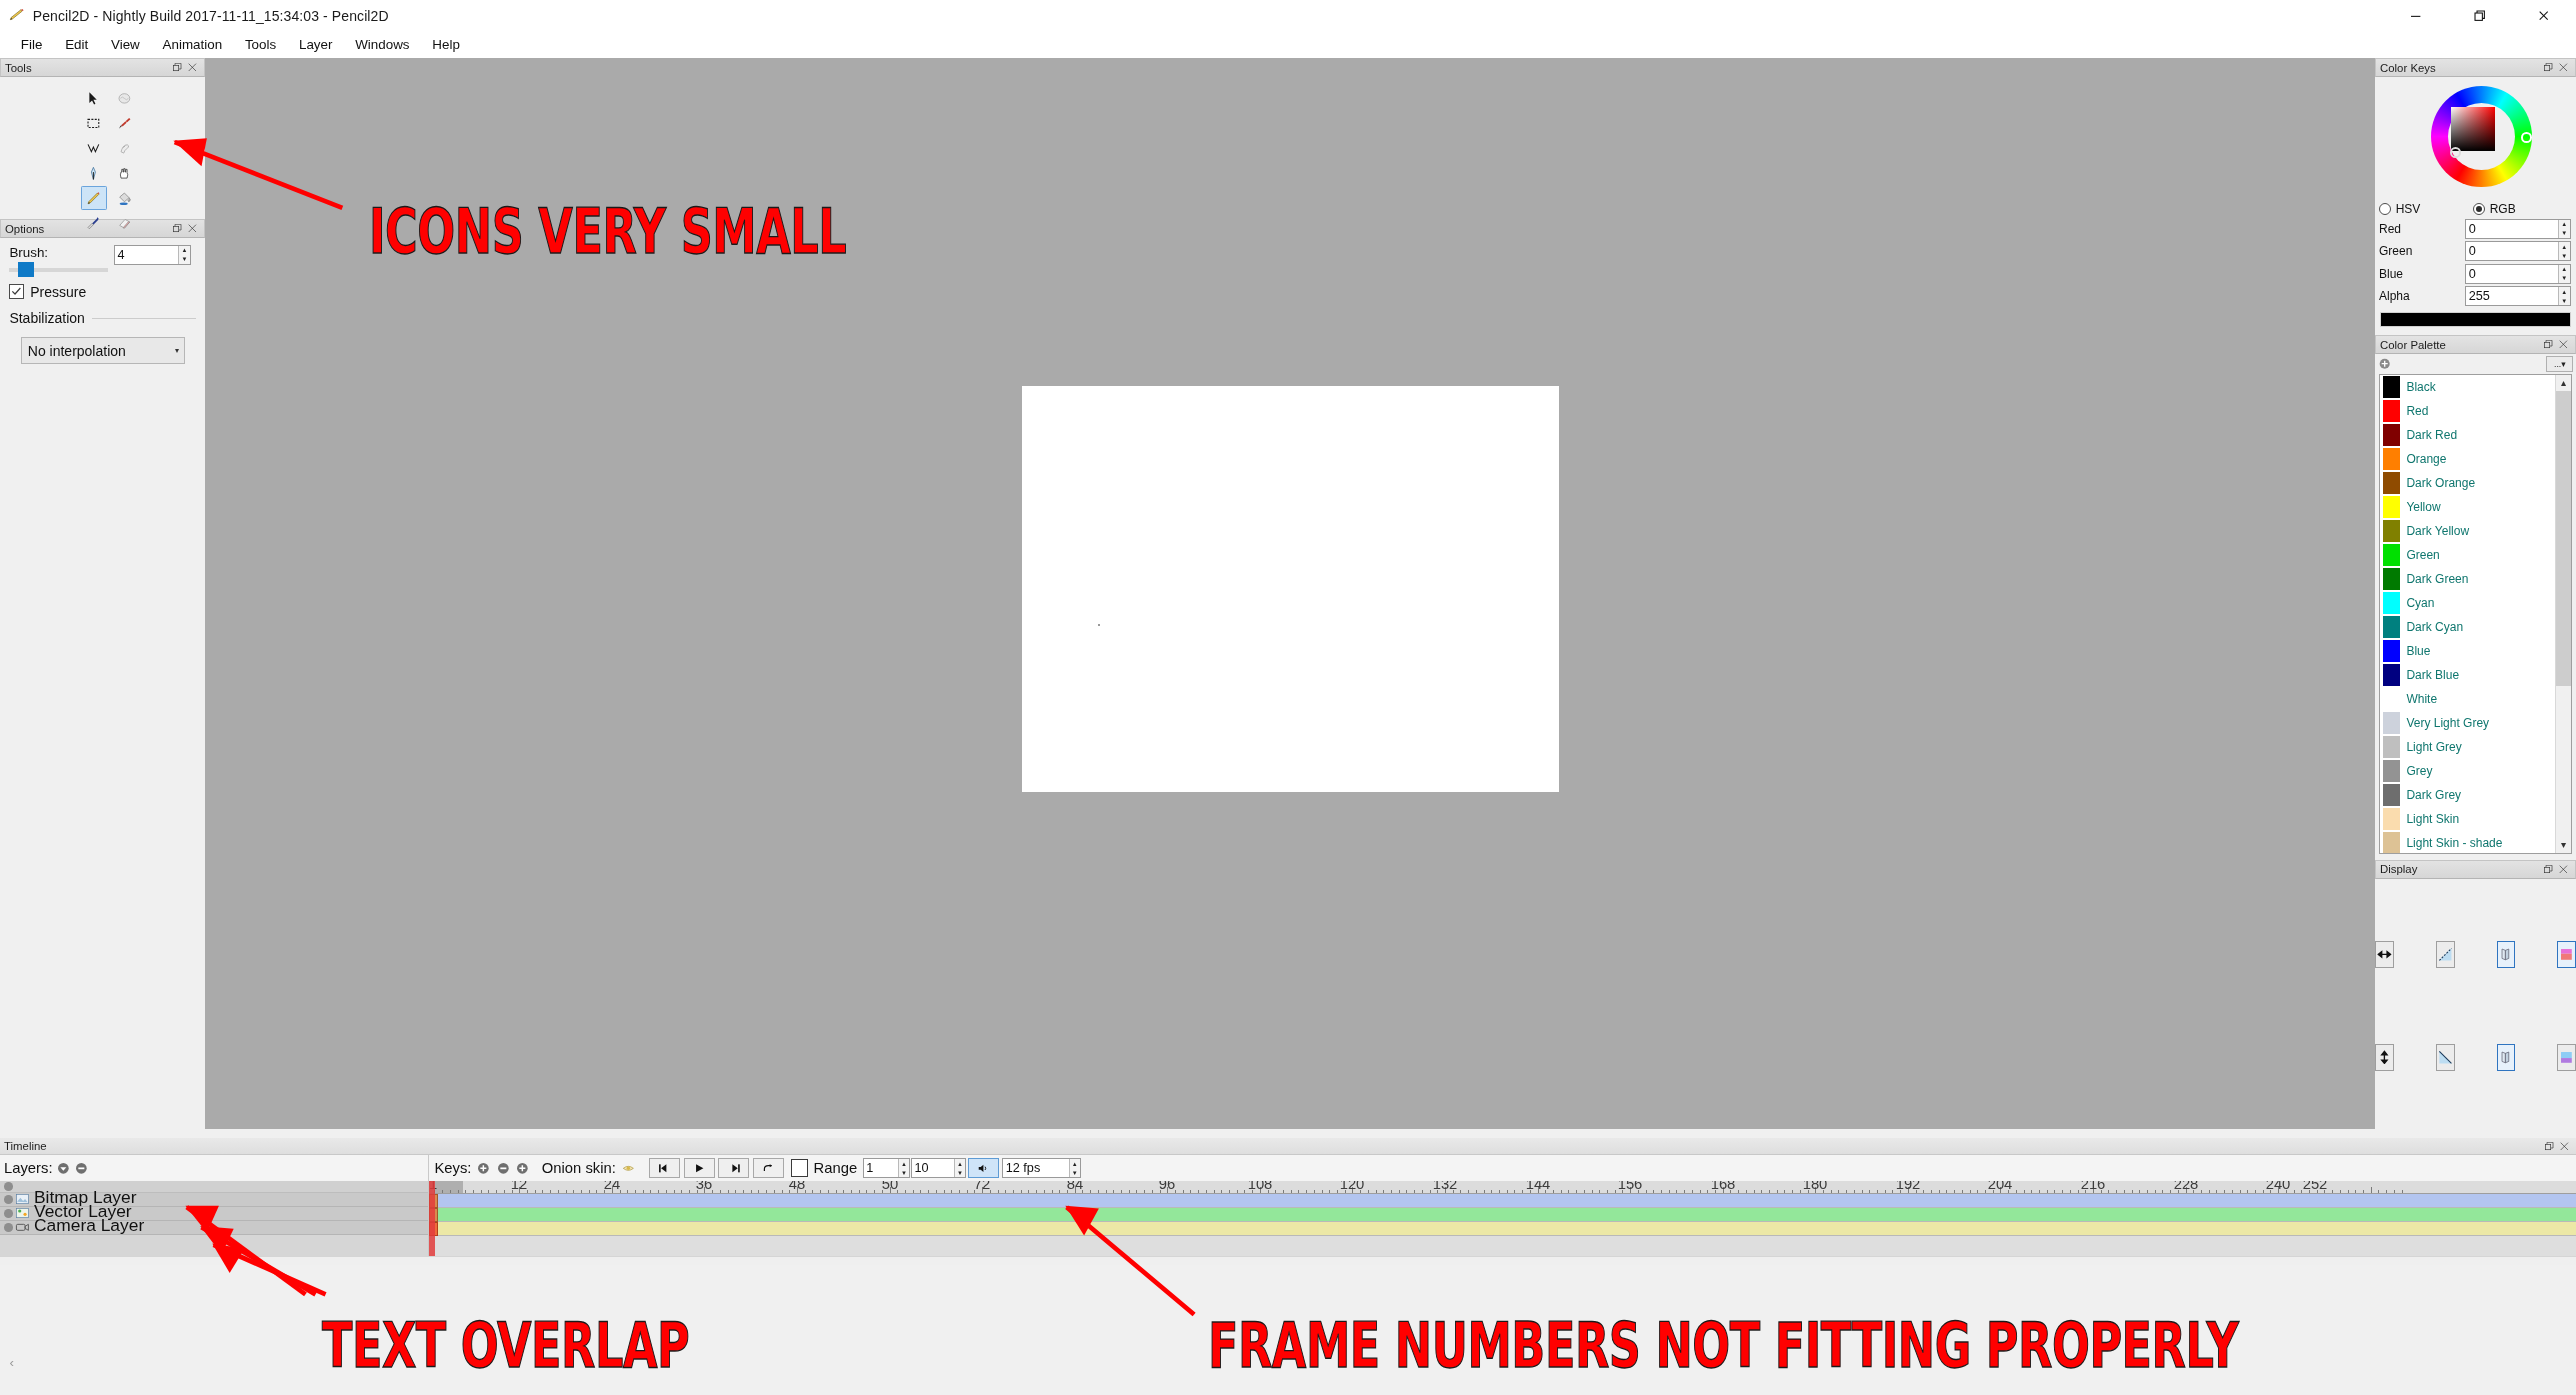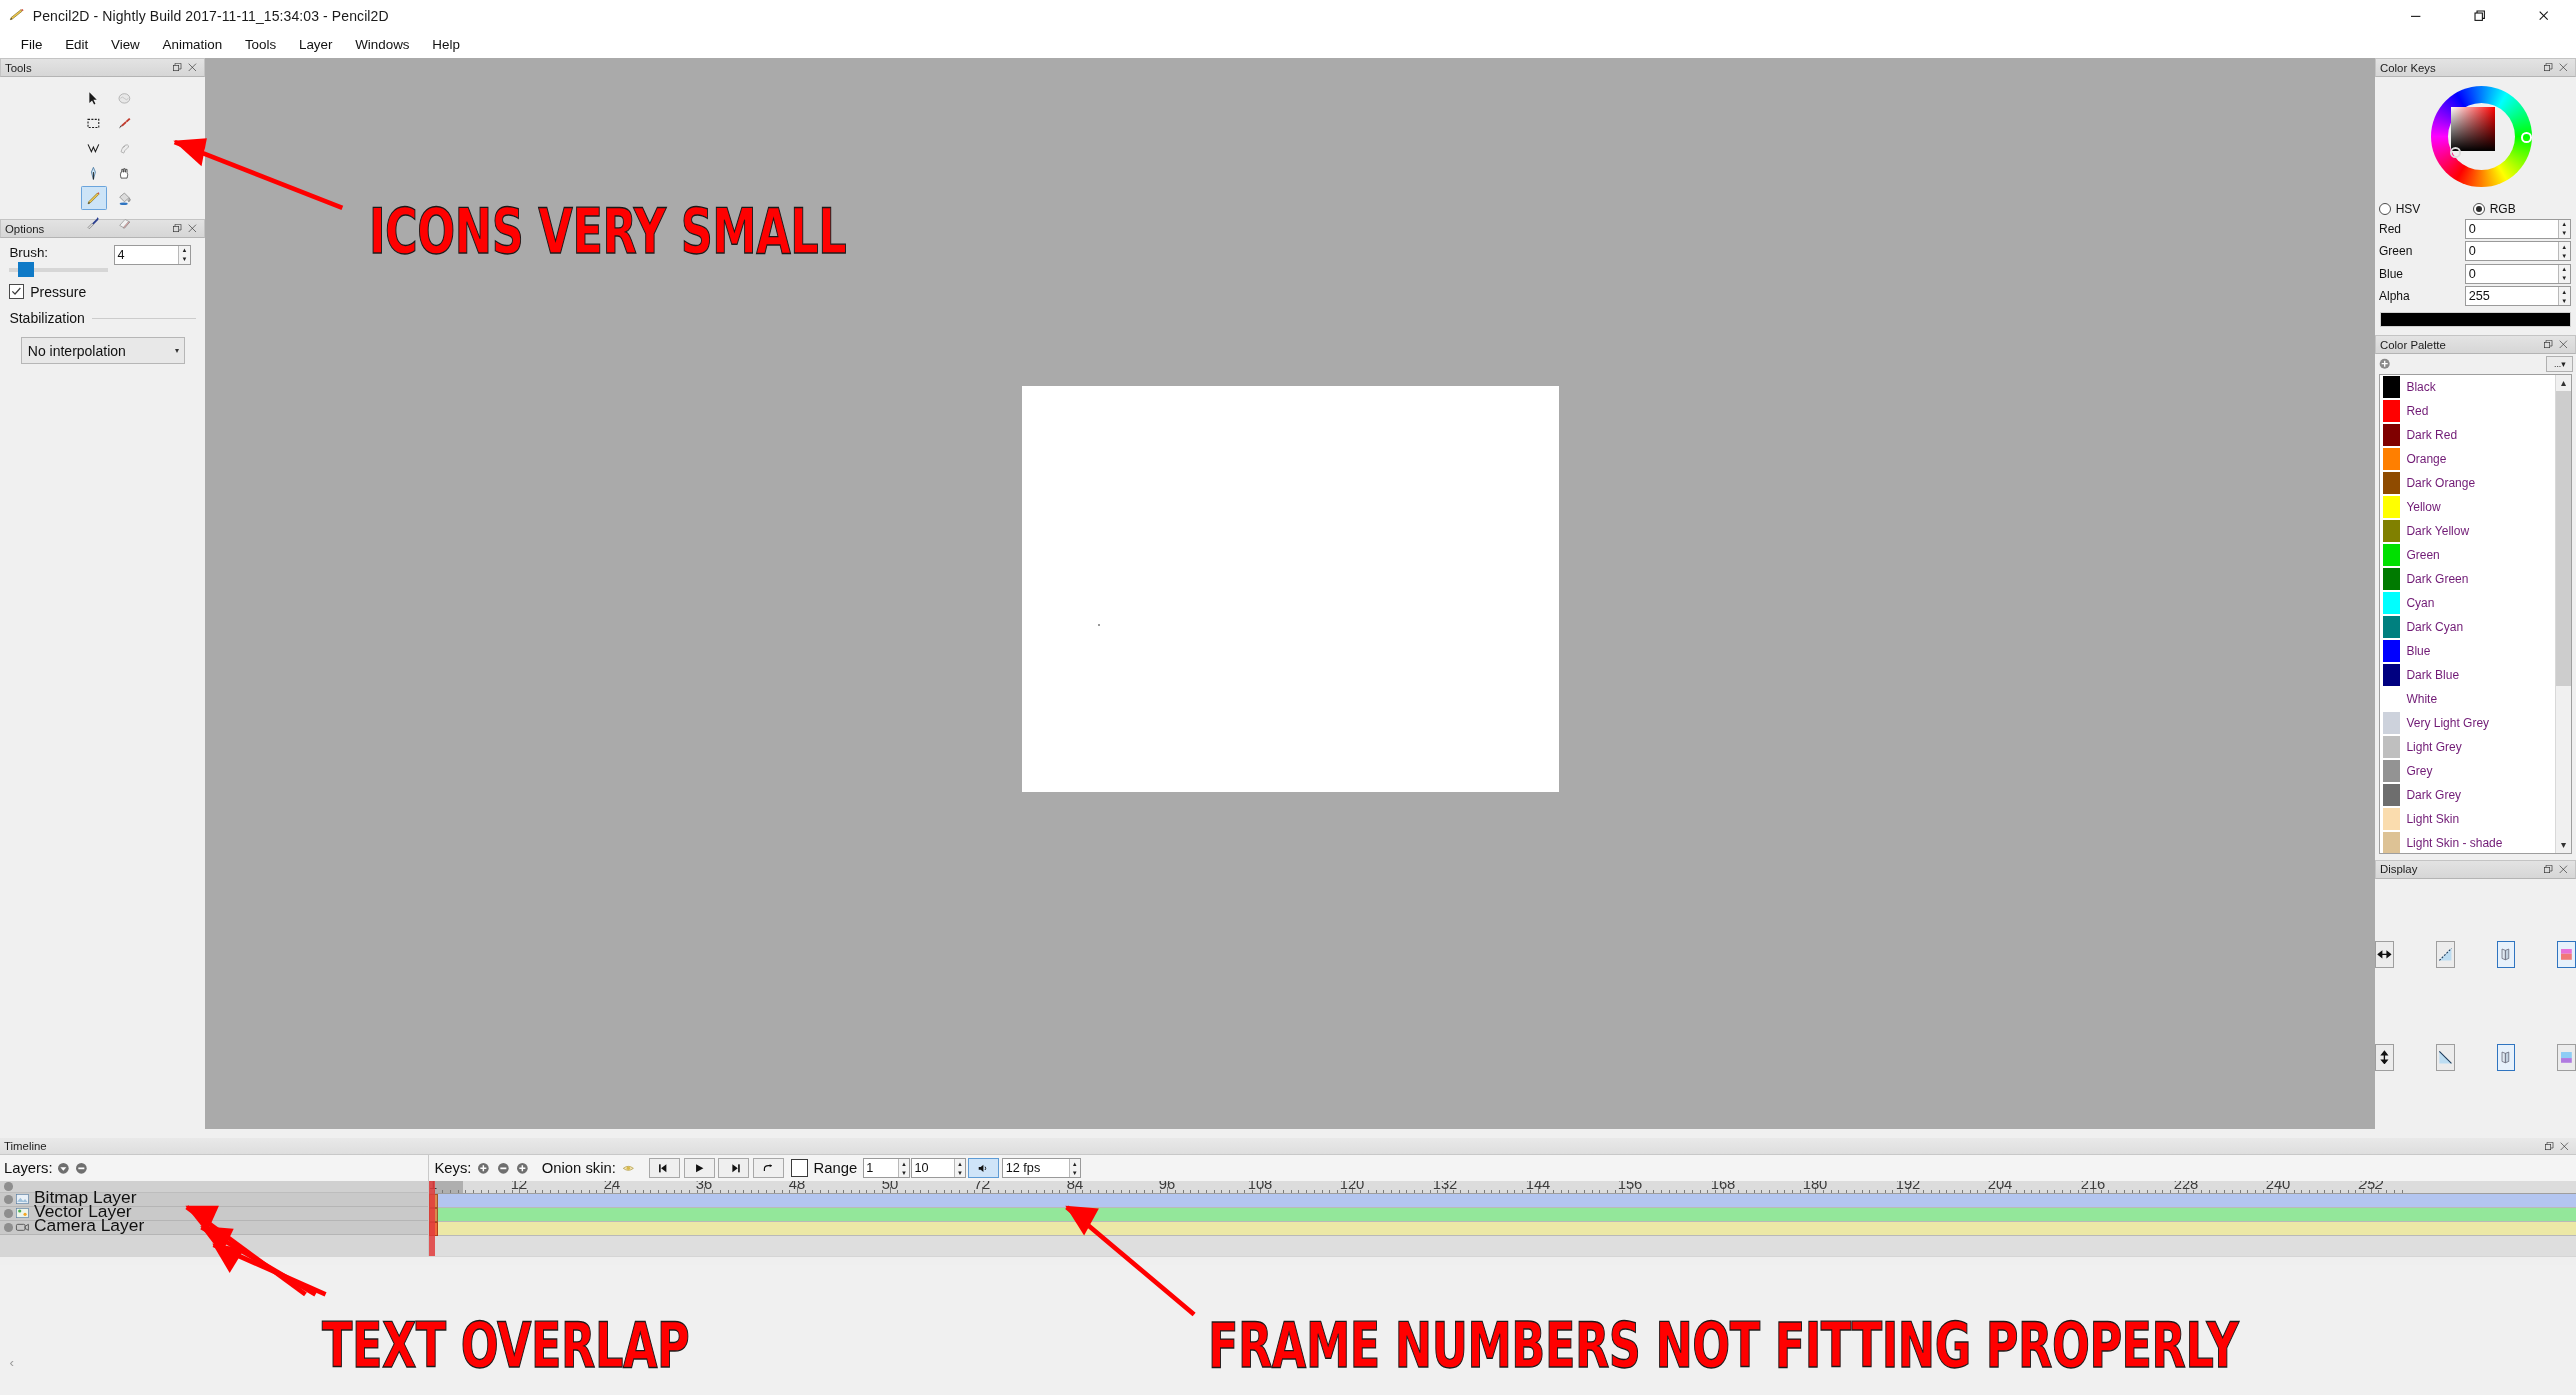--- a/index.html
+++ b/index.html
@@ -158,21 +158,21 @@
     margin-left: auto; width: 27px; height: 16px; border: 0.7px solid #b0b0b0; background: #ebebeb;
     display: flex; align-items: center; justify-content: center; font-size: 8.7px; color: #222;
   }
   .pal-list {
     margin: 0 4px; background: #ffffff; border: 0.7px solid #9e9e9e; height: 480px;
     display: flex; overflow: hidden;
   }
   .pal-items { flex: 1; }
   .pal-row { display: flex; align-items: center; height: 24px; padding-left: 2.7px; }
   .pal-sw { width: 17px; height: 22px; flex: none; }
-  .pal-name { font-size: 12px; color: #701a75; margin-left: 6.7px; white-space: nowrap; }
+  .pal-name { font-size: 12px; color: #0f766e; margin-left: 6.7px; white-space: nowrap; }
   .pal-scroll { width: 16px; background: #f0f0f0; border-left: 0.7px solid #d8d8d8;
                 display: flex; flex-direction: column; align-items: center; }
   .pal-arrow { height: 16px; display: flex; align-items: center; justify-content: center; font-size: 8.7px; color: #333; }
   .pal-thumb { width: 14.8px; background: #cdcdcd; }
   .pal-track { flex: 1; }
 
   .disp-grid { padding: 62px 0 0 0; }
   .disp-row { display: flex; justify-content: center; gap: 42px; }
   .disp-row.second { margin-top: 76px; }
   .disp-btn {
@@ -1158,21 +1158,21 @@
             <div class="rnum" style="left: 1016px;">132</div>
             <div class="rnum" style="left: 1109px;">144</div>
             <div class="rnum" style="left: 1201px;">156</div>
             <div class="rnum" style="left: 1294px;">168</div>
             <div class="rnum" style="left: 1386px;">180</div>
             <div class="rnum" style="left: 1479px;">192</div>
             <div class="rnum" style="left: 1571px;">204</div>
             <div class="rnum" style="left: 1664px;">216</div>
             <div class="rnum" style="left: 1757px;">228</div>
             <div class="rnum" style="left: 1849px;">240</div>
-            <div class="rnum" style="left: 1942px; font-style: italic;">252</div>
+            <div class="rnum" style="left: 1886px;">252</div>
           </div>
         <div class="track t-blue">
           <div class="kf" style="background:#d98a4e; border:0.7px solid #a05a28;"></div>
         </div>
         <div class="track t-green">
           <div class="kf" style="background:#d98a4e; border:0.7px solid #a05a28;"></div>
         </div>
         <div class="track t-yellow">
           <div class="kf" style="background:#ef6a3a; border:0.7px solid #b33e18;"></div>
         </div>

